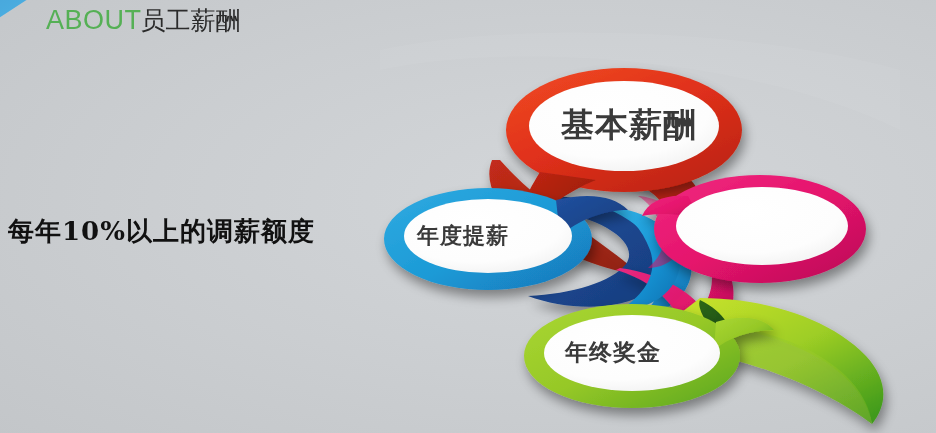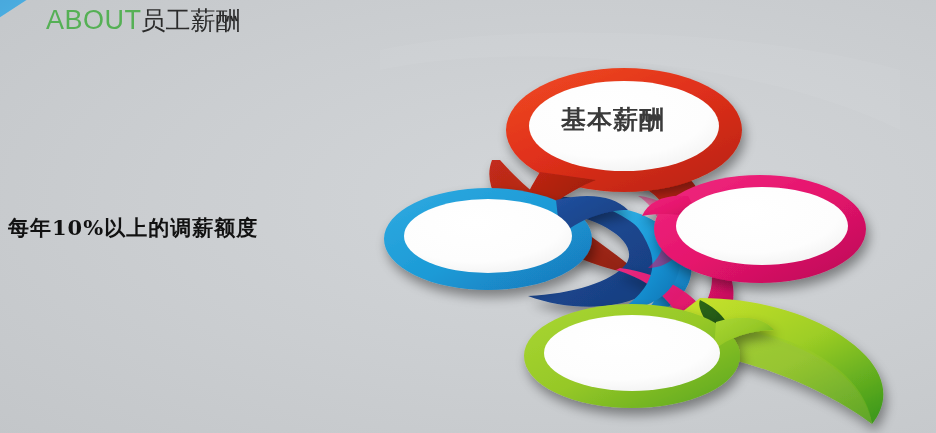--- a/index.html
+++ b/index.html
@@ -48,21 +48,21 @@
     letter-spacing: 0px;
     margin-left: -1px;
     font-family: "DejaVu Sans", sans-serif;
   }
 
   
   .caption {
     position: absolute;
     left: 8px; top: 214px;
     font-family: "DejaVu Serif", "Liberation Serif", serif;
-    font-size: 21px;
+    font-size: 26px;
     font-weight: 700;
     color: #111111;
     letter-spacing: 1px;
     white-space: nowrap;
     z-index: 40;
   }
 
   
   .stage {
     position: absolute;
@@ -74,21 +74,21 @@
   
   .blabel {
     position: absolute;
     font-family: "DejaVu Sans", sans-serif;
     font-weight: 700;
     color: #3a3a3a;
     white-space: nowrap;
     z-index: 30;
     text-shadow: 0 1px 0 rgba(255,255,255,0.65);
   }
-  .lbl-base   { left: 561px; top: 103px; font-size: 25px; letter-spacing: 1px; }
+  .lbl-base   { left: 561px; top: 103px; font-size: 33px; letter-spacing: 1px; }
   .lbl-annual { left: 417px; top: 221px; font-size: 22px; letter-spacing: 1px; }
   .lbl-perf   { left: 692px; top: 209px; font-size: 23px; letter-spacing: 1px; }
   .lbl-year   { left: 565px; top: 337px; font-size: 23px; letter-spacing: 1px; }
 </style>
 </head>
 <body>
 
 <div id="slide">
 
   <div class="corner-wedge">
@@ -293,14 +293,16 @@
         <ellipse cx="632" cy="356" rx="108" ry="52" fill="url(#gGreen)"></ellipse>
         <path d="M 716 322 C 744 314, 764 318, 774 330 C 750 330, 728 338, 714 350 Z" fill="url(#gGreen)"></path>
         <ellipse cx="632" cy="353" rx="88" ry="38" fill="url(#gFace)"></ellipse>
       </g>
 
       <path d="M 380 70 C 520 40, 760 60, 900 130 L 900 70 C 760 30, 520 20, 380 50 Z" fill="#ffffff" opacity="0.05"></path>
     </svg>
   </div>
 
   <div class="blabel lbl-base">基本薪酬</div>
+  <div class="blabel lbl-annual">年度提薪</div>
+  <div class="blabel lbl-year">年终奖金</div>
 
 </div>
 
 </body></html>

